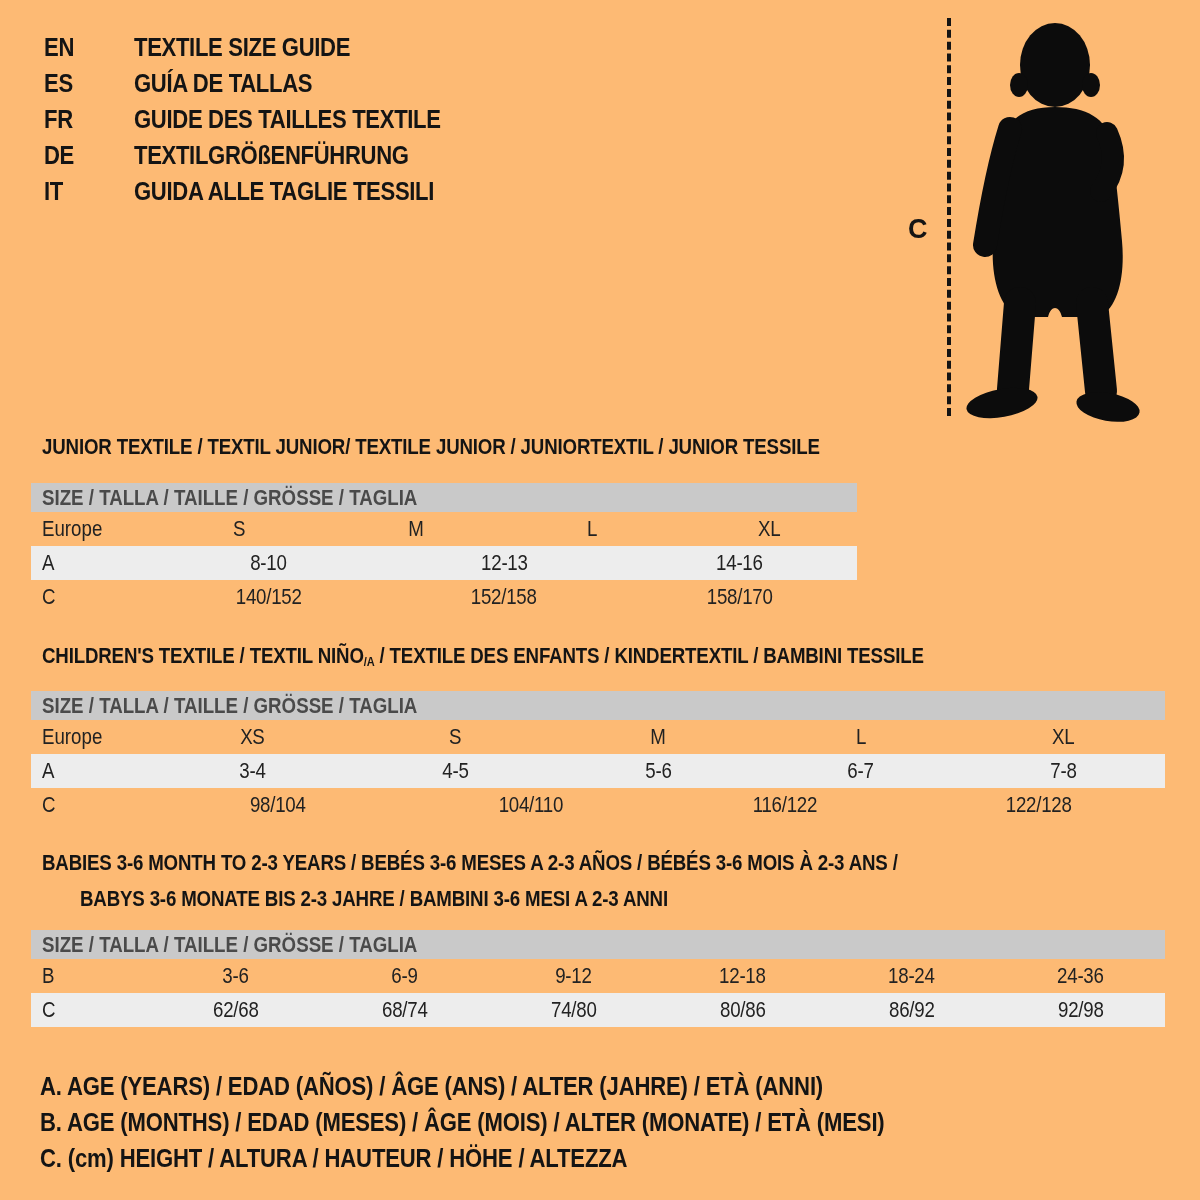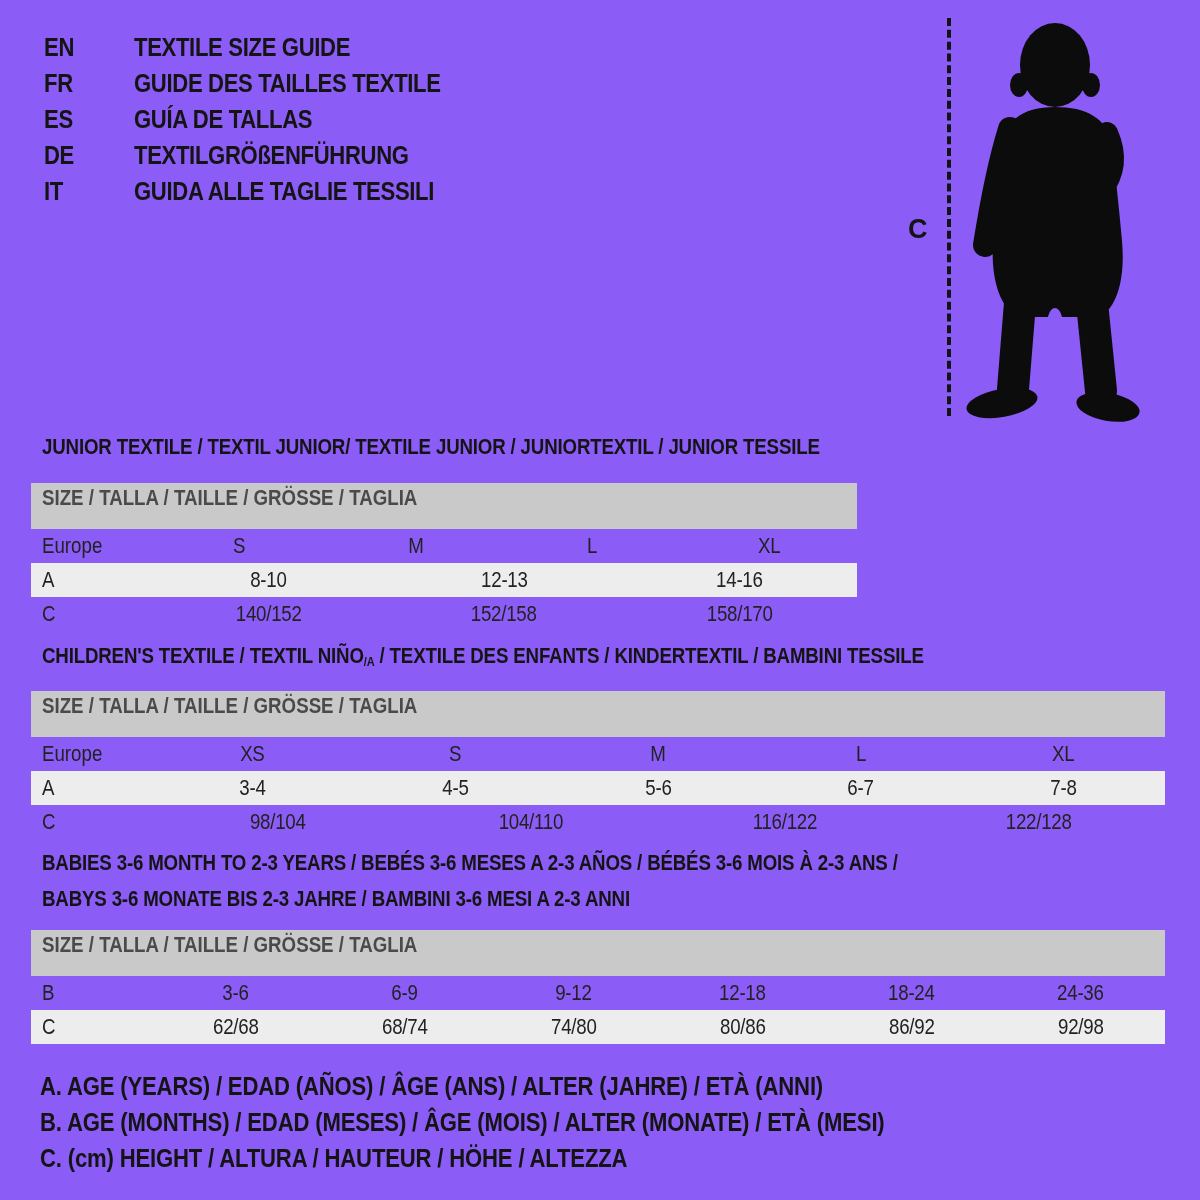--- a/index.html
+++ b/index.html
@@ -1,19 +1,19 @@
 <!DOCTYPE html>
 <html><head>
 <meta charset="utf-8">
 <style>
   * { margin:0; padding:0; box-sizing:border-box; }
   body { background:#ffffff; font-family:"Liberation Sans", sans-serif; }
   .page {
     position:relative; width:1200px; height:1200px;
-    background:#8b5cf6; overflow:hidden; color:#111;
+    background:#fdba74; overflow:hidden; color:#111;
   }
   
   .cx  { display:inline-block; transform:scaleX(0.85); transform-origin:50% 50%; white-space:nowrap; }
   .cxl { display:inline-block; transform:scaleX(0.85); transform-origin:0 50%;  white-space:nowrap; }
 
   
   .lang-block { position:absolute; left:44px; top:29px; }
   .lang-row   { display:flex; height:36px; line-height:36px; font-size:26px; font-weight:700; letter-spacing:-0.4px; color:#141414; }
   .lang-code  { width:90px; }
 
@@ -21,46 +21,46 @@
   .dash-line { position:absolute; left:947px; top:18px; height:398px; width:0; border-left:4px dashed #141414; }
   .measure-c { position:absolute; left:908px; top:214px; font-size:27px; font-weight:700; color:#141414; }
   .baby-svg  { position:absolute; left:962px; top:20px; }
 
   
   .section-title { position:absolute; left:42px; font-size:22px; font-weight:700; letter-spacing:-0.2px; color:#141414; line-height:24px; white-space:nowrap; }
   .subscript { font-size:13px; vertical-align:-3px; }
 
   
   .size-table { position:absolute; left:31px; }
-  .thead { height:46px; line-height:29px; background:#c9c9c9; color:#4a4a4a; font-size:22px; font-weight:700; padding-left:11px; }
+  .thead { height:29px; line-height:29px; background:#c9c9c9; color:#4a4a4a; font-size:22px; font-weight:700; padding-left:11px; }
   .trow  { display:flex; height:34px; line-height:34px; font-size:22px; color:#222222; }
   .trow.alt { background:#ededed; }
   .tlabel { width:120px; padding-left:11px; }
   .tcell  { flex:1; text-align:center; letter-spacing:-0.3px; }
 
   
   .legend-line { position:absolute; left:40px; font-size:26px; font-weight:700; letter-spacing:-0.2px; color:#141414; line-height:26px; white-space:nowrap; }
 </style>
 </head>
 <body>
 
 <div class="page">
 
   <div class="lang-block">
     <div class="lang-row">
       <span class="lang-code"><span class="cxl">EN</span></span>
       <span class="cxl">TEXTILE SIZE GUIDE</span>
     </div>
     <div class="lang-row">
+      <span class="lang-code"><span class="cxl">ES</span></span>
+      <span class="cxl">GUÍA DE TALLAS</span>
+    </div>
+    <div class="lang-row">
       <span class="lang-code"><span class="cxl">FR</span></span>
       <span class="cxl">GUIDE DES TAILLES TEXTILE</span>
-    </div>
-    <div class="lang-row">
-      <span class="lang-code"><span class="cxl">ES</span></span>
-      <span class="cxl">GUÍA DE TALLAS</span>
     </div>
     <div class="lang-row">
       <span class="lang-code"><span class="cxl">DE</span></span>
       <span class="cxl">TEXTILGRÖßENFÜHRUNG</span>
     </div>
     <div class="lang-row">
       <span class="lang-code"><span class="cxl">IT</span></span>
       <span class="cxl">GUIDA ALLE TAGLIE TESSILI</span>
     </div>
   </div>
@@ -147,21 +147,21 @@
       <span class="tcell"><span class="cx">98/104</span></span>
       <span class="tcell"><span class="cx">104/110</span></span>
       <span class="tcell"><span class="cx">116/122</span></span>
       <span class="tcell"><span class="cx">122/128</span></span>
     </div>
   </div>
 
   <div class="section-title" style="top:851px;">
     <span class="cxl">BABIES 3-6 MONTH TO 2-3 YEARS / BEBÉS 3-6 MESES A 2-3 AÑOS / BÉBÉS 3-6 MOIS À 2-3 ANS /</span>
   </div>
-  <div class="section-title" style="top:887px;">
+  <div class="section-title" style="top:887px;margin-left:38px;">
     <span class="cxl">BABYS 3-6 MONATE BIS 2-3 JAHRE / BAMBINI 3-6 MESI A 2-3 ANNI</span>
   </div>
   <div class="size-table" style="top:930px; width:1134px;">
     <div class="thead">
       <span class="cxl">SIZE / TALLA / TAILLE / GRÖSSE / TAGLIA</span>
     </div>
     <div class="trow">
       <span class="tlabel"><span class="cxl">B</span></span>
       <span class="tcell"><span class="cx">3-6</span></span>
       <span class="tcell"><span class="cx">6-9</span></span>

